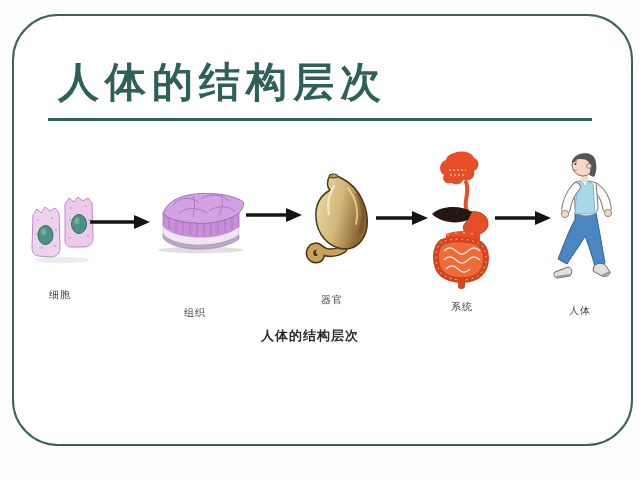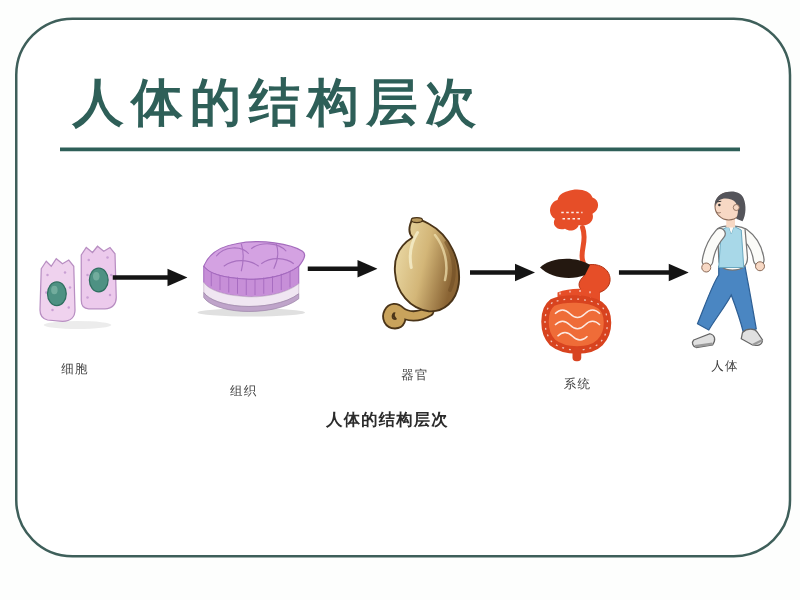--- a/index.html
+++ b/index.html
@@ -169,15 +169,15 @@
   <circle cx="13" cy="64" r="3.6" fill="#f7d8c4" stroke="#8a6a58" stroke-width="0.8"></circle>
 
   <rect x="29" y="24" width="7" height="8" fill="#f7d8c4"></rect>
   <circle cx="31" cy="15" r="11" fill="#f7d8c4" stroke="#8a6a58" stroke-width="0.9"></circle>
   <path d="M20,12 C22,2 40,0 43,9 C45,14 45,22 42,27 L37,25 C40,18 38,11 33,9.5 C27,8 22,9 20.5,15 Z" fill="#54545a"></path>
   <circle cx="23.5" cy="14" r="1" fill="#333333"></circle>
   <path d="M21.5,11.5 L25,11" stroke="#333333" stroke-width="0.8" fill="none"></path>
   <path d="M21,19.5 C22,20.5 23.5,20.5 24.5,20" stroke="#8a6a58" stroke-width="0.8" fill="none"></path>
   <circle cx="37" cy="16" r="2.4" fill="#f7d8c4" stroke="#8a6a58" stroke-width="0.7"></circle>
 </svg>
-<div class="item-label" style="left:544px;top:286px">人体</div>
+<div class="item-label" style="left:544px;top:304px">人体</div>
 
 <div class="caption">人体的结构层次</div>
 
 </body></html>

